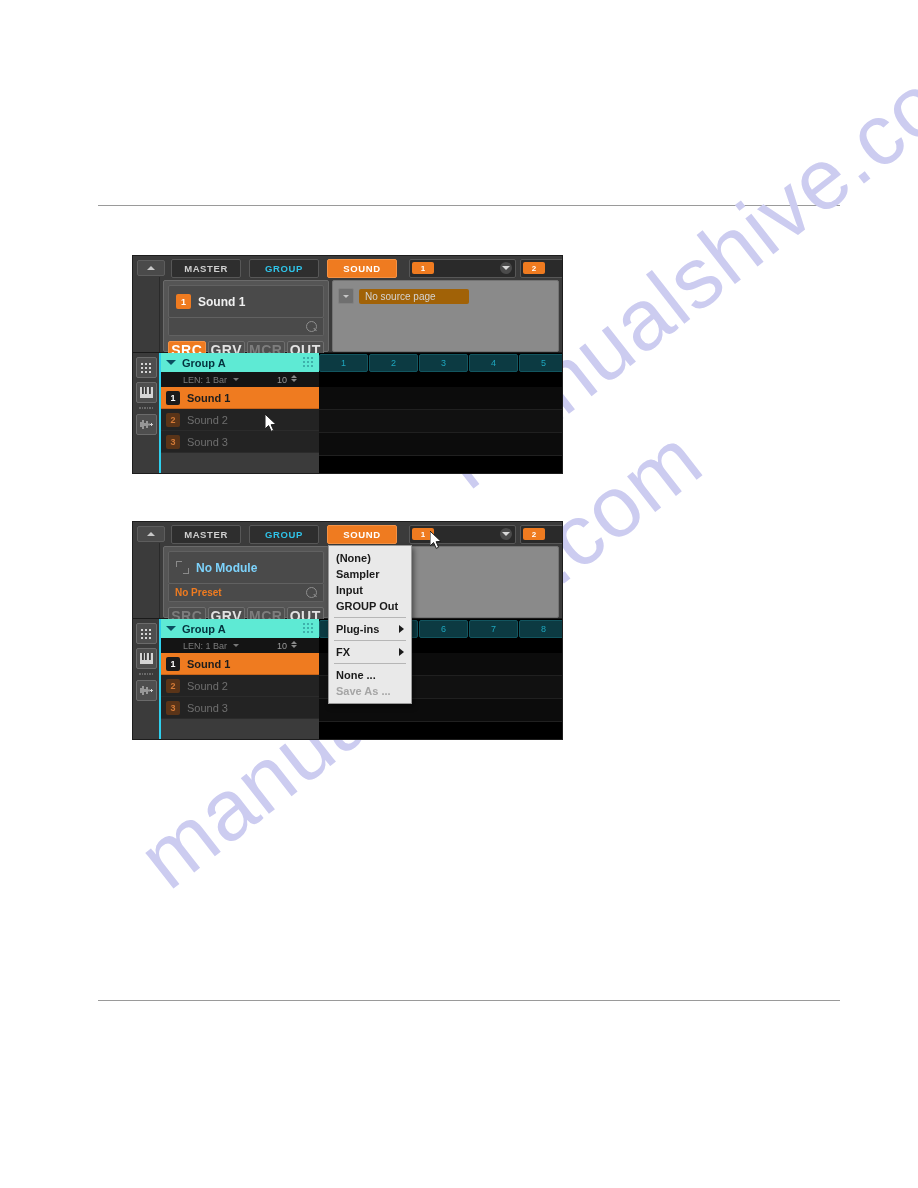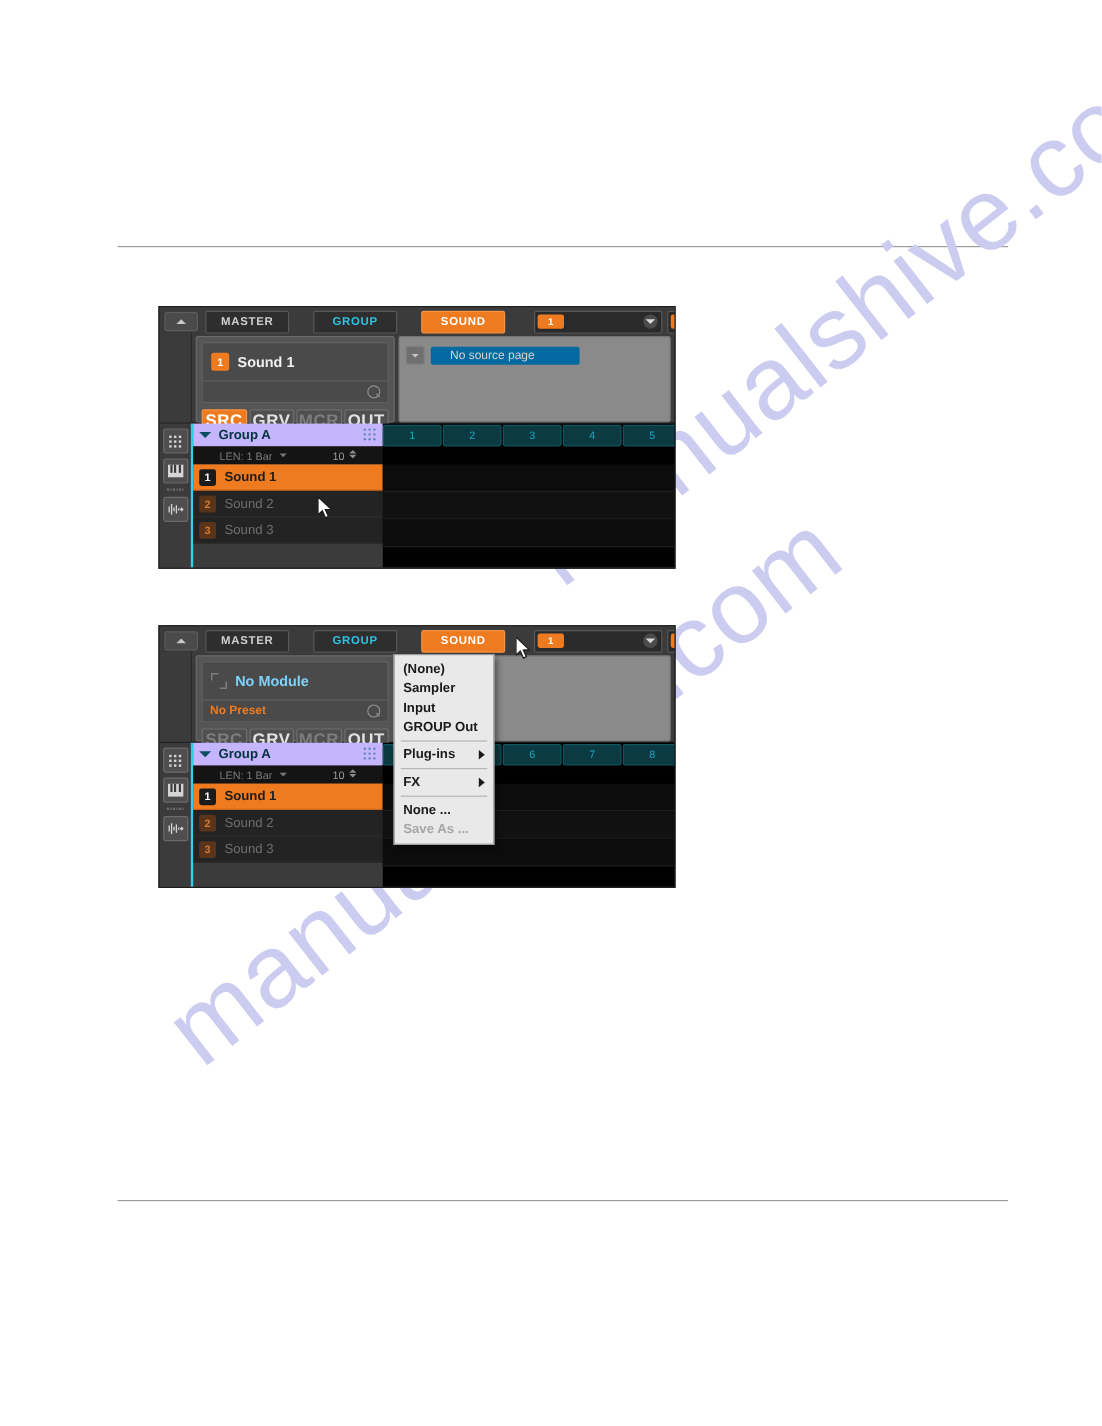--- a/index.html
+++ b/index.html
@@ -43,21 +43,21 @@
   .collapse-btn{
     width:26px;height:14px;background:#4a4a4a;border:1px solid #5d5d5d;
     border-radius:2px;display:flex;align-items:center;justify-content:center;
     margin-right:6px;flex:none;
   }
   .collapse-btn .tri{
     width:0;height:0;border-left:4px solid transparent;border-right:4px solid transparent;
     border-bottom:4px solid #c8c8c8;
   }
   .tabbtn{
-    height:17px;min-width:50px;padding:0 9px;margin-right:20px;
+    height:17px;min-width:50px;padding:0 9px;margin-right:8px;
     background:#2e2e2e;border:1px solid #575757;border-radius:2px;
     color:#cfcfcf;font-size:9.5px;font-weight:bold;letter-spacing:.6px;
     display:flex;align-items:center;justify-content:center;flex:none;
   }
   .tabbtn.group{color:#2fc3e8;}
   .tabbtn.active{background:#ef7b20;border-color:#f59245;color:#ffffff;}
   .slotsel{
     height:17px;background:#2a2a2a;border:1px solid #575757;border-radius:2px;
     display:flex;align-items:center;margin-left:4px;flex:none;position:relative;
   }
@@ -130,39 +130,39 @@
   .srcrow{display:flex;align-items:center;padding:7px 0 0 5px;}
   .srccaret{
     width:14px;height:14px;background:#6f6f6f;border:1px solid #828282;border-radius:2px;
     display:flex;align-items:center;justify-content:center;margin-right:5px;flex:none;
   }
   .srccaret i{
     width:0;height:0;border-left:3px solid transparent;border-right:3px solid transparent;
     border-top:3px solid #c6c6c6;
   }
   .srcfield{
-    flex:none;width:124px;height:15px;background:#0369a1;border-radius:2px;
-    color:#d4d4d4;font-size:10px;display:flex;align-items:center;padding-left:16px;box-sizing:border-box;
+    flex:none;width:110px;height:15px;background:#a16207;border-radius:2px;
+    color:#d4d4d4;font-size:10px;display:flex;align-items:center;padding-left:6px;box-sizing:border-box;
   }
 
   
   .lowerrow{display:flex;height:120px;border-top:1px solid #1a1a1a;}
   .iconbar{
     width:26px;background:#3b3b3b;flex:none;padding-top:4px;
     display:flex;flex-direction:column;align-items:center;gap:4px;
   }
   .sideicon{
     width:19px;height:19px;background:#4e4e4e;border:1px solid #6b6b6b;border-radius:2px;
     display:flex;align-items:center;justify-content:center;
   }
   .dots-sep{width:14px;height:3px;display:flex;justify-content:space-between;}
   .dots-sep span{width:1.5px;height:1.5px;background:#6a6a6a;display:block;}
   .soundcol{width:160px;flex:none;border-left:2px solid #2fd0ee;box-sizing:border-box;}
   .grouphdr{
-    height:19px;background:#c4b5fd;display:flex;align-items:center;padding:0 5px;
+    height:19px;background:#5eead4;display:flex;align-items:center;padding:0 5px;
     justify-content:space-between;box-sizing:border-box;
   }
   .grouphdr .lft{display:flex;align-items:center;}
   .ghcaret{
     width:0;height:0;border-left:5px solid transparent;border-right:5px solid transparent;
     border-top:5px solid #0a4f60;margin-right:6px;
   }
   .gname{color:#04323d;font-size:11px;font-weight:bold;}
   .gdrag{
     width:11px;height:11px;position:relative;opacity:.5;

